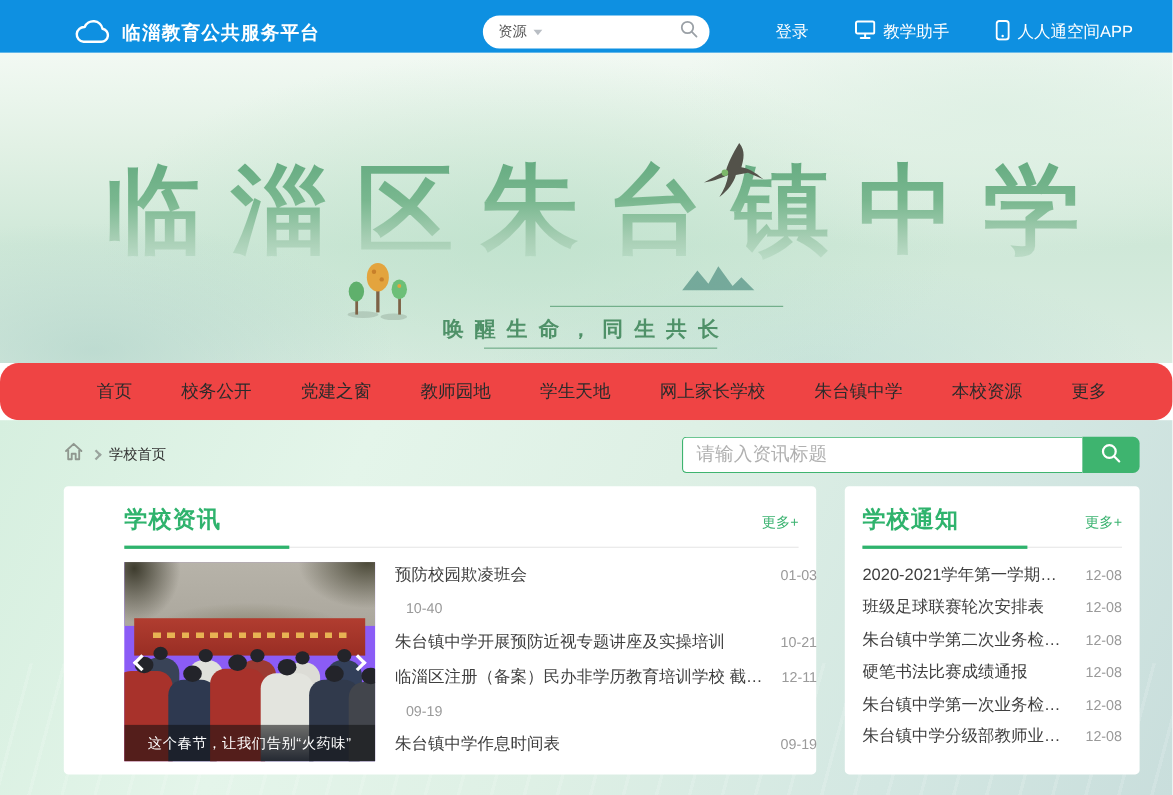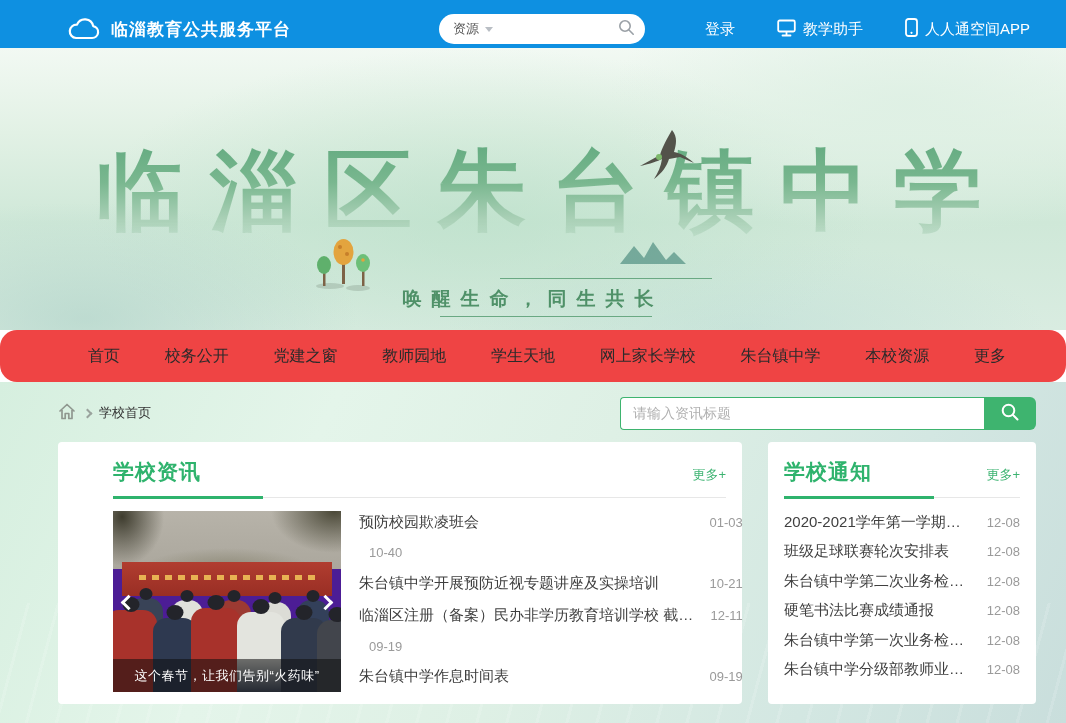--- a/index.html
+++ b/index.html
@@ -77,21 +77,21 @@
   }
   .crumb { display:flex; align-items:center; gap:8px; }
   .crumb-arrow {
     width:7px; height:7px; border-top:2px solid #9aa39d; border-right:2px solid #9aa39d;
     transform:rotate(45deg); margin-top:1px;
   }
   .crumb-text { font-size:13px; color:#333; }
   .news-search { display:flex; width:416px; height:33px; }
   .news-search input {
     flex:1; border:1px solid #3eb46f; border-right:none; border-radius:4px 0 0 4px;
-    padding:0 12px; font-size:14px; color:#333; outline:none; background:#fff;
+    padding:0 12px; font-size:17px; color:#333; outline:none; background:#fff;
     font-family:"Liberation Sans","DejaVu Sans",sans-serif;
   }
   .news-search input::placeholder { color:#b0b0b0; }
   .search-btn {
     width:52px; border:none; background:#3eb46f; border-radius:0 6px 6px 0;
     display:flex; align-items:center; justify-content:center; cursor:pointer;
   }
 
   .cards { display:flex; gap:26px; padding:12px 30px 0 58px; position:relative; z-index:2; }
   .card { background:#fff; border-radius:4px; height:262px; }
@@ -102,21 +102,21 @@
     padding:16px 16px 0 16px;
   }
   .card-title { font-size:21px; color:#2fb36d; font-weight:bold; letter-spacing:1px; }
   .card-more { font-size:13px; color:#3cb371; cursor:pointer; }
   .card-rule { position:relative; height:3px; background:transparent; margin:10px 16px 0 16px; }
   .card-rule::after { content:""; position:absolute; left:0; right:0; top:1px; height:1px; background:#e7e7e7; }
   .card-rule::before { content:""; position:absolute; left:0; top:0; width:150px; height:3px; background:#2fb36d; z-index:1; }
   .card-body { display:flex; padding:12px 16px 0 16px; gap:18px; }
 
   
-  .carousel { position:relative; width:228px; height:181px; overflow:hidden; background:#4c1d95; flex:none; }
+  .carousel { position:relative; width:228px; height:181px; overflow:hidden; background:#8b5cf6; flex:none; }
   .photo-sky {
     position:absolute; top:0; left:0; right:0; height:32%;
     background:
       radial-gradient(ellipse 60px 70px at 4% 10%, #3e3c2e, transparent 70%),
       radial-gradient(ellipse 90px 60px at 97% 0%, #4a4837, transparent 70%),
       radial-gradient(ellipse 120px 30px at 50% 100%, #8e8a77, transparent 70%),
       linear-gradient(#b7b3a9,#aba79d);
   }
   .photo-banner {
     position:absolute; top:28%; left:4%; right:4%; height:19%;

